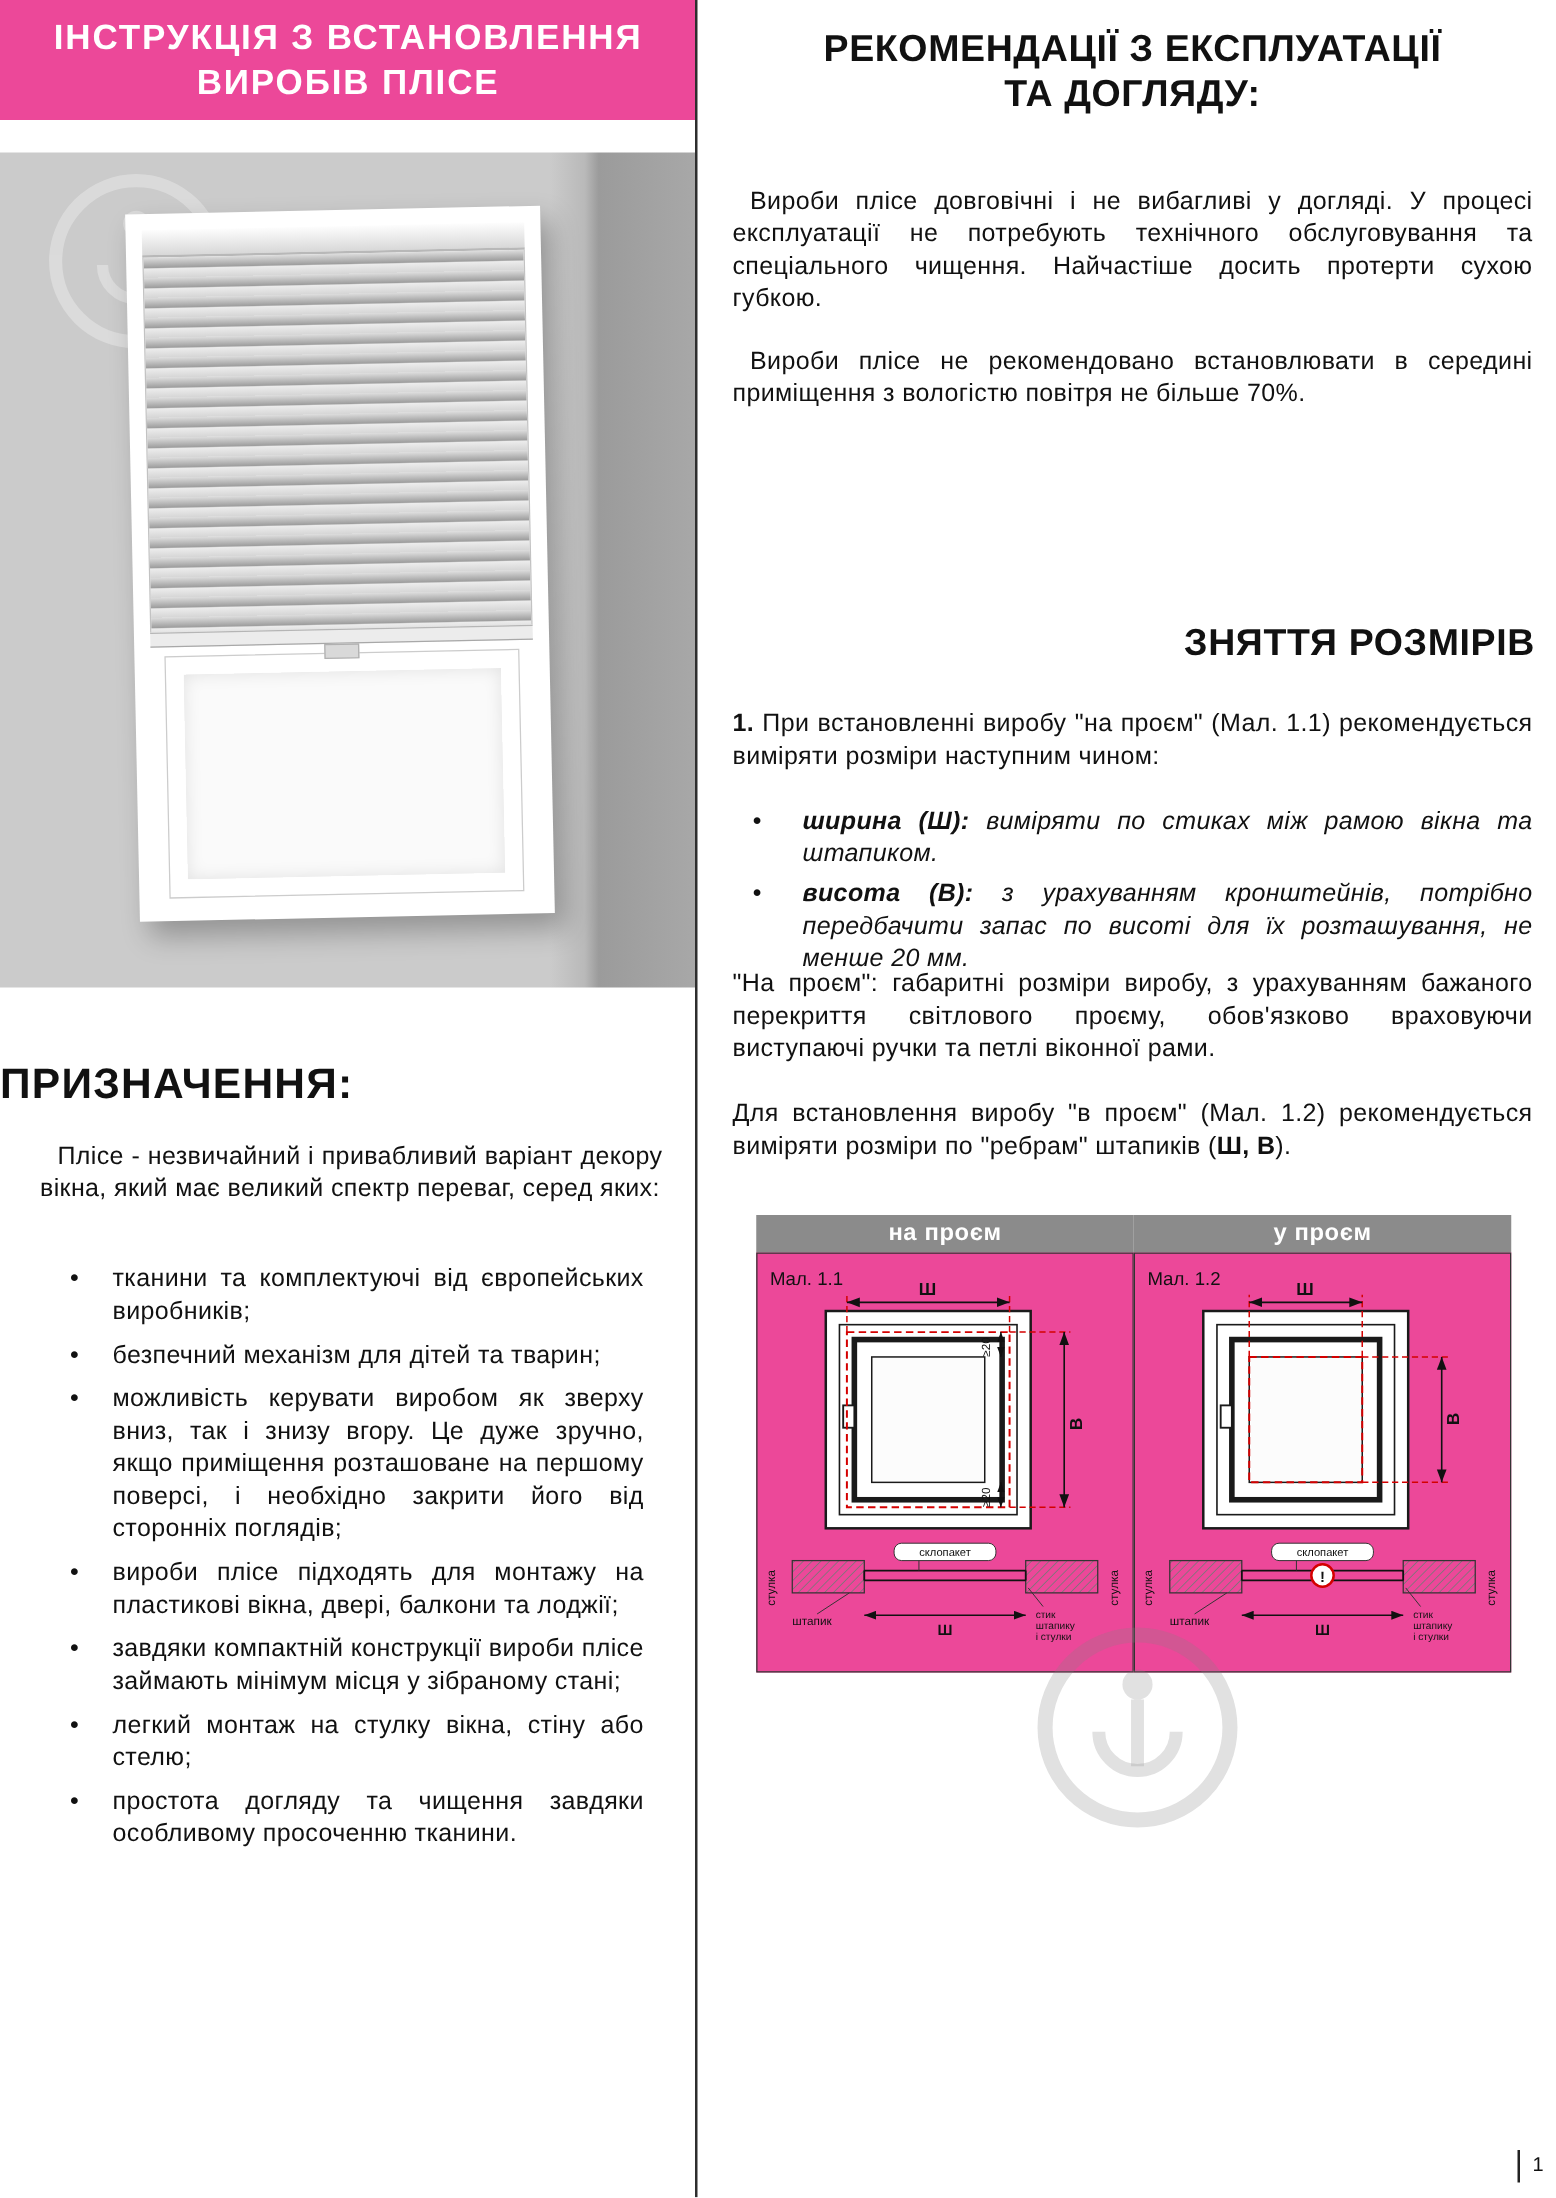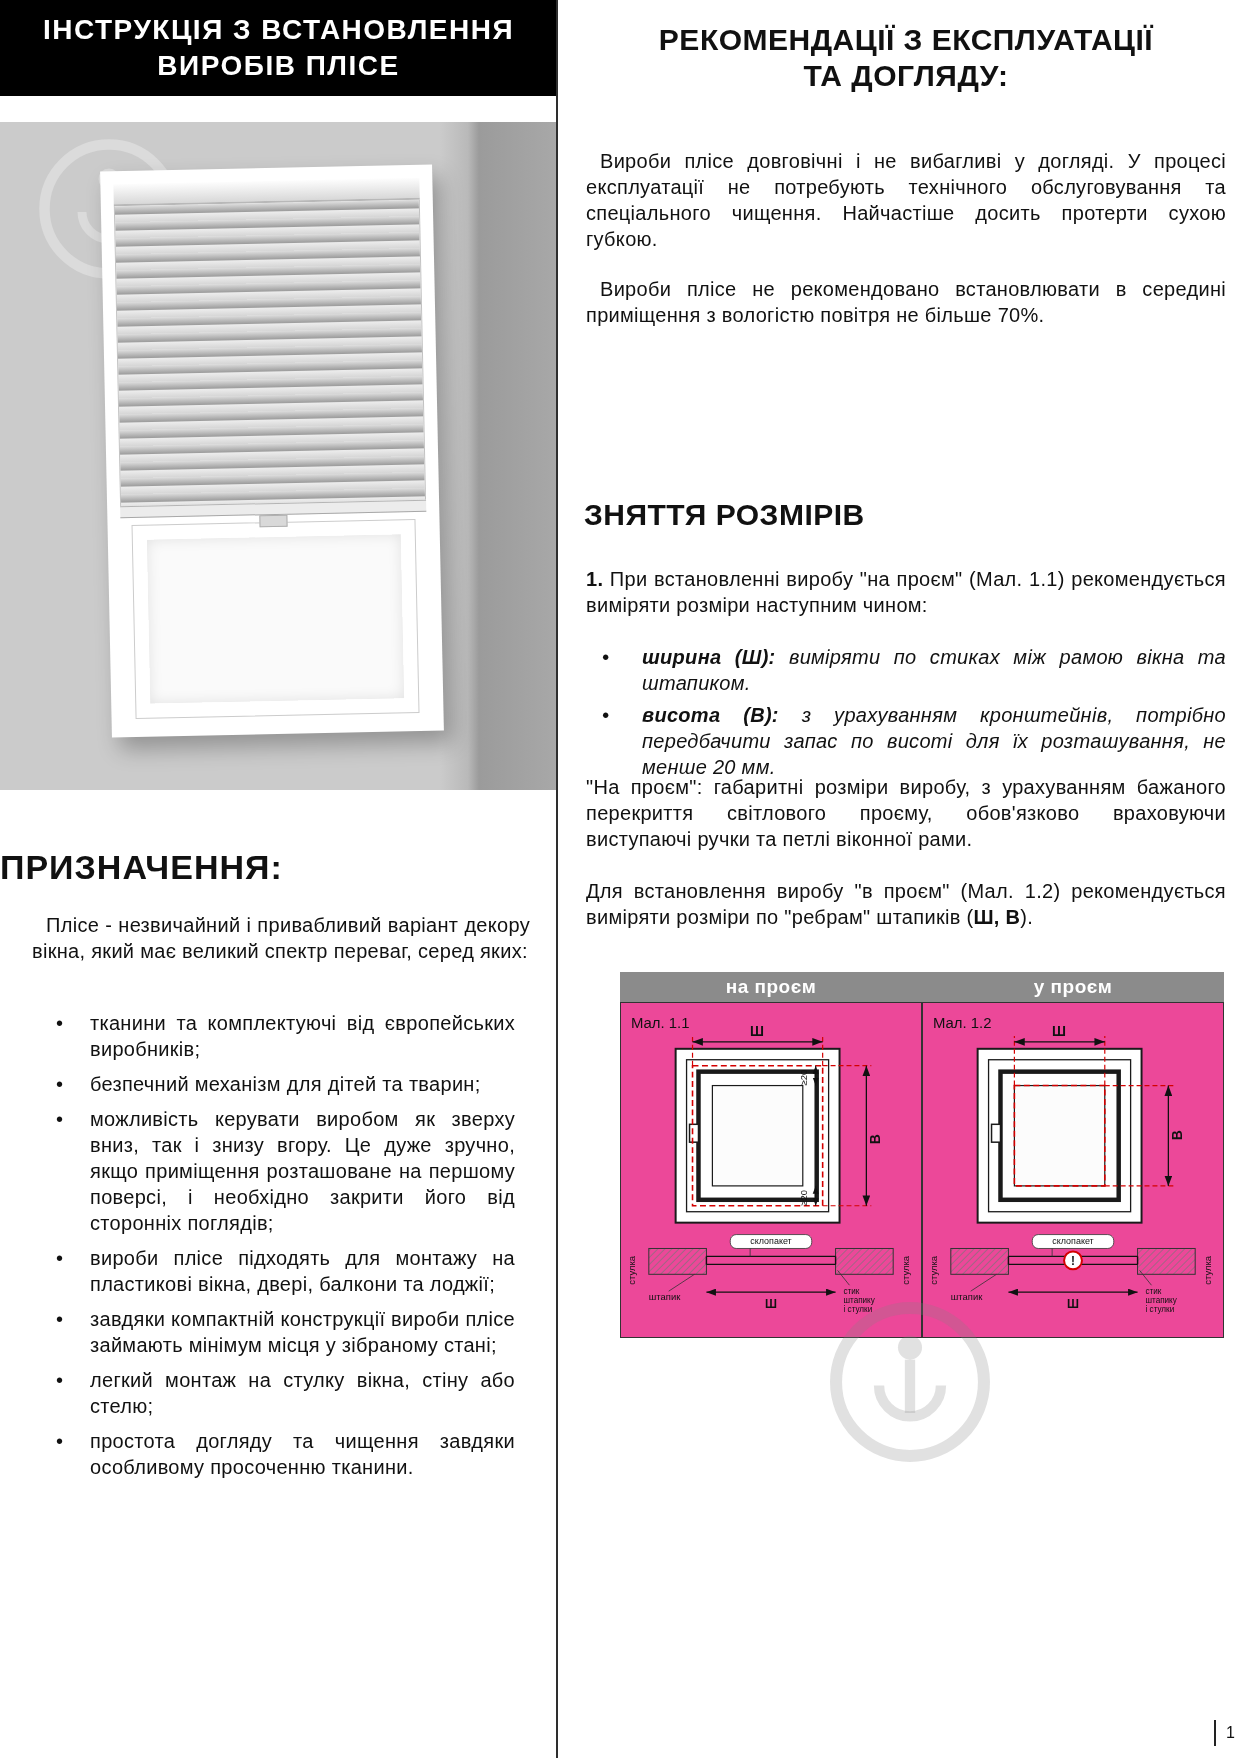--- a/index.html
+++ b/index.html
@@ -6,21 +6,21 @@
   html,body { background:#ffffff; }
   .page {
     position:relative; width:1245px; height:1758px; background:#fff;
     font-family:"Liberation Sans", sans-serif; color:#111; overflow:hidden;
   }
   .divider { position:absolute; left:556px; top:0; width:2px; height:100%; background:#2e2e2e; }
 
   
   .col-left { position:absolute; left:0; top:0; width:557px; height:100%; }
   .lh {
-    position:absolute; left:0; top:0; width:557px; height:96px; background:#000000;
+    position:absolute; left:0; top:0; width:557px; height:96px; background:#ec4899;
     color:#fff; display:flex; flex-direction:column; justify-content:center; align-items:center;
     text-align:center; font-weight:bold; font-size:28px; line-height:1.3; letter-spacing:1.5px;
   }
   .illustration {
     position:absolute; left:0; top:122px; width:557px; height:668px; overflow:hidden;
     background:linear-gradient(90deg,#cbcbcb 0%,#cbcbcb 79%,#b9b9b9 84%,#9b9b9b 86%,#a8a8a8 100%);
   }
   .window {
     position:absolute; left:106px; top:46px; width:332px; height:566px;
     background:#fff; padding:13px; transform:rotate(-1.2deg);
@@ -43,29 +43,29 @@
   .blist li::before { content:"•"; position:absolute; left:56px; top:0; font-size:20px; }
 
   
   .col-right { position:absolute; left:584px; top:0; width:644px; height:100%; }
   .h-care { position:absolute; left:0; top:22px; width:644px; text-align:center; font-size:30px; font-weight:bold; line-height:1.2; letter-spacing:.5px; }
   .body { font-size:20px; line-height:1.3; text-align:justify; letter-spacing:.3px; }
   .abs { position:absolute; left:2px; width:640px; }
   .pt1 { top:148px; text-indent:14px; }
   .pt2 { top:276px; text-indent:14px; }
   .pt3 { top:370px; text-indent:14px; }
-  .h-sizing { position:absolute; left:0; top:498px; width:644px; text-align:left; font-size:30px; font-weight:bold; letter-spacing:.5px; }
+  .h-sizing { position:absolute; left:0; top:498px; width:644px; text-align:right; font-size:30px; font-weight:bold; letter-spacing:.5px; }
   .pstep { top:566px; }
   .mlist { position:absolute; left:2px; top:644px; width:640px; list-style:none;font-style:italic; }
   .mlist li { position:relative; padding-left:56px; font-size:20px; line-height:1.3; text-align:justify; margin-bottom:6px; letter-spacing:.3px; }
   .mlist li::before { content:"•"; position:absolute; left:16px; top:0; font-size:20px; }
   .pna { top:774px; }
   .pv { top:878px; }
 
-  .figrow { position:absolute; left:6px; top:972px; width:634px; display:flex; justify-content:flex-end; }
+  .figrow { position:absolute; left:6px; top:972px; width:634px; display:flex; justify-content:center; }
   .figpanel { width:302px; }
   .fighead { height:30px; background:#8b8b8b; color:#fff; font-weight:bold; font-size:19px; text-align:center; line-height:30px; letter-spacing:.5px; }
   .figbody { height:336px; border:1px solid #333; background:#ec4899; }
 
   .attention { top:1368px; }
 
   .pagenum { position:absolute; right:4px; bottom:12px; border-left:2px solid #222; padding:4px 6px 4px 10px; font-size:16px; }
 
   svg text { font-family:"Liberation Sans", sans-serif; fill:#111; }
 </style>

